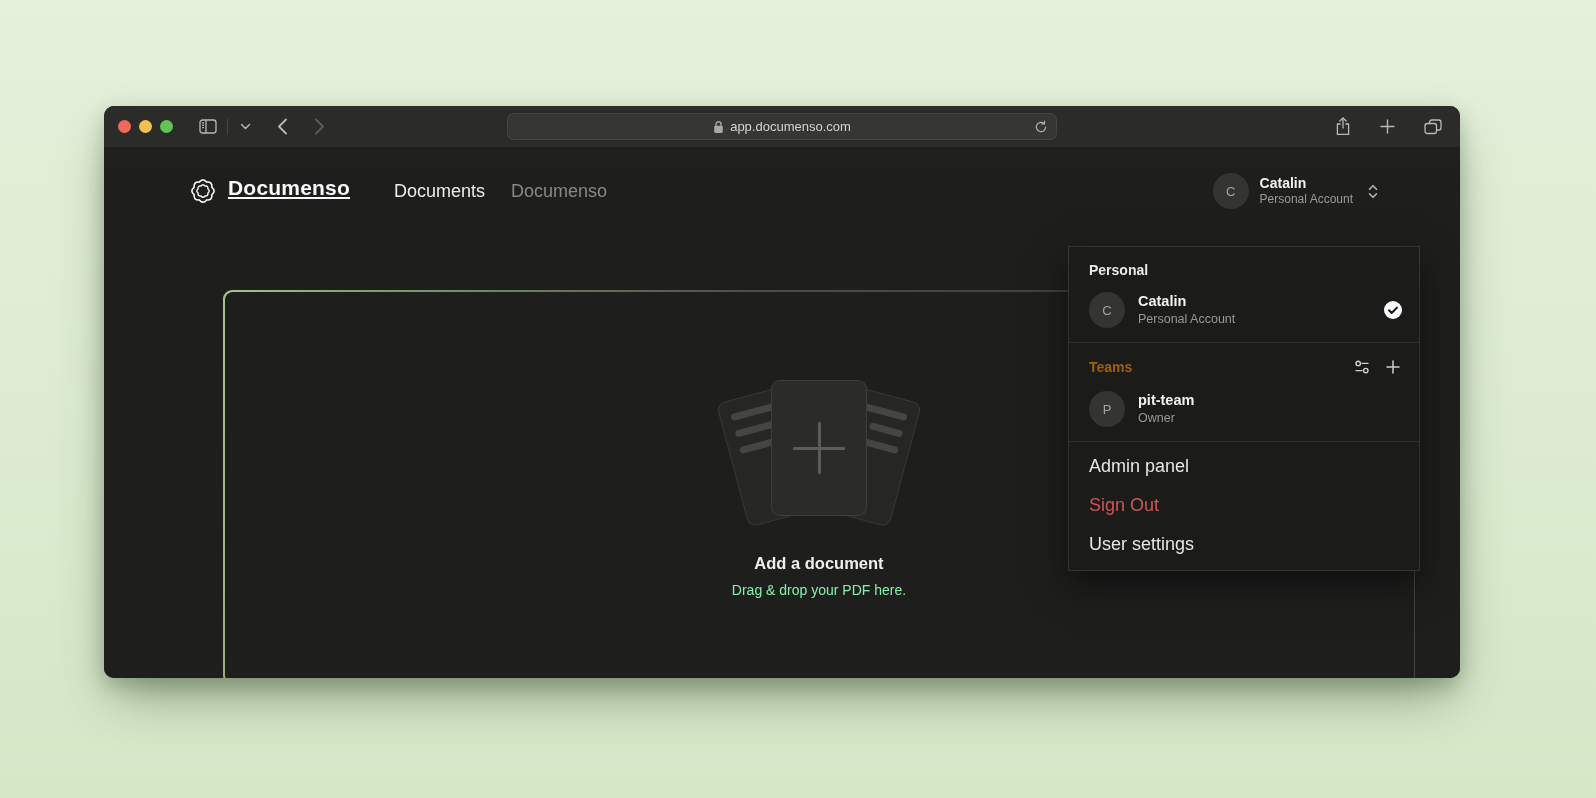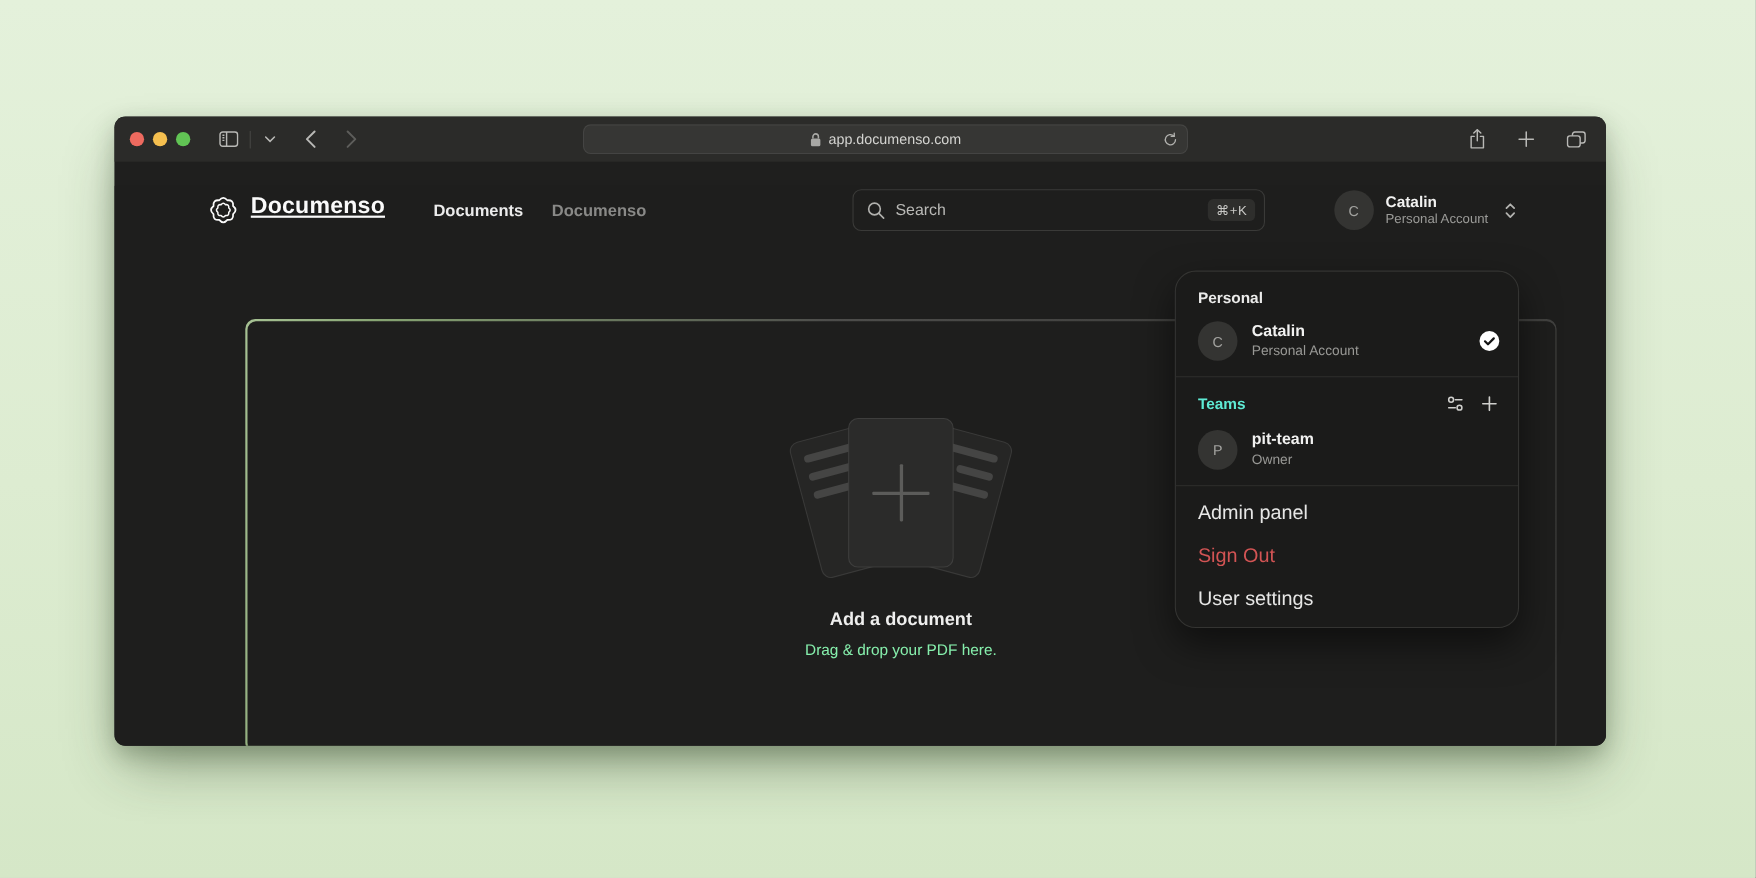--- a/index.html
+++ b/index.html
@@ -25,33 +25,33 @@
   .light.red{ background:#ed6a5f; } .light.yellow{ background:#f5bf4f; } .light.green{ background:#61c454; }
   .tb-btn { background:none; border:none; color:#b9b9b6; display:flex; align-items:center; justify-content:center; padding:4px; cursor:default; }
   .tb-btn.dim { color:#5d5d5a; }
   .tb-sep { width:1px; height:16px; background:#454543; margin:0 8px 0 6px; }
   .tb-gap { width:18px; }
   .url-field {
     position:absolute; left:50%; top:7px; transform:translateX(-50%);
     width:550px; height:27px; border-radius:7px;
     background:rgba(255,255,255,.055); border:1px solid rgba(255,255,255,.07);
     display:flex; align-items:center; justify-content:center; gap:6px;
-    color:#d4d4d1; font-size:13px;margin-left:23px;
+    color:#d4d4d1; font-size:13px;
   }
   .url-reload { position:absolute; right:8px; top:50%; transform:translateY(-50%); color:#b0b0ad; display:flex; }
   .tb-right { margin-left:auto; display:flex; align-items:center; gap:21px; }
   
   .page { position:relative; height:531px; background:#1e1e1d; color:#ededec; }
   .app-header {
     display:flex; align-items:center; height:44px; margin:22px 80px 0 84px; position:relative;
   }
   .brand { display:flex; gap:10px; color:#fafafa;text-decoration:underline; }
   .brand-name { font-size:21px; font-weight:700; letter-spacing:.2px; }
   .nav { display:flex; align-items:center; gap:26px; margin-left:44px; }
-  .nav a { text-decoration:none; font-size:15px; font-weight:700; cursor:default; }
+  .nav a { text-decoration:none; font-size:18px; font-weight:400; cursor:default; }
   .nav a.active { color:#ececec; }
   .nav a.inactive { color:#898987; }
   .search {
     position:absolute; left:587px; top:3px; width:375px; height:38px;
     border:1px solid #3a3a38; border-radius:8px; background:#1e1e1d;
     display:flex; align-items:center; padding:0 8px 0 12px; gap:9px; color:#9a9a97;
   }
   .search-ph { font-size:14.5px; color:#b9b9b6; flex:1; }
   .kbd {
     background:#2e2e2c; color:#c9c9c6; font-size:12px; border-radius:5px;
@@ -91,32 +91,32 @@
   .card.left  .bar:nth-child(1){width:54px;} .card.left .bar:nth-child(2){width:42px;} .card.left .bar:nth-child(3){width:50px;}
   .card.right .bar:nth-child(1){width:54px;} .card.right .bar:nth-child(2){width:34px;} .card.right .bar:nth-child(3){width:54px;}
   .plus-glyph { position:relative; width:52px; height:52px; }
   .plus-glyph::before,.plus-glyph::after { content:""; position:absolute; background:#5c5c5a; border-radius:1px; }
   .plus-glyph::before { left:0; top:24.5px; width:52px; height:3px; }
   .plus-glyph::after  { left:24.5px; top:0; width:3px; height:52px; }
   .dz-title { font-size:16.5px; font-weight:700; color:#efefee; margin-bottom:9px; }
   .dz-sub { font-size:14px; color:#86efac; }
   
   .menu {
-    position:absolute; left:964px; top:77px; width:313px;
-    background:#1b1b1a; border:1px solid #343432; border-radius:19px;
+    position:absolute; left:964px; top:77px; width:352px;
+    background:#1b1b1a; border:1px solid #343432; border-radius:0;
     box-shadow:0 14px 34px rgba(0,0,0,.5); padding:6px 0; z-index:5;
   }
   .menu-label { font-size:14px; font-weight:700; color:#eaeae9; padding:9px 20px 7px; }
   .menu-acct { display:flex; align-items:center; gap:13px; padding:7px 16px 9px 20px; cursor:default; }
   .menu-acct .texts { flex:1; }
   .m-name { font-size:14.5px; font-weight:700; color:#f1f1f0; line-height:1.3; }
   .m-sub  { font-size:12.5px; color:#989895; line-height:1.3; }
   .menu-div { height:1px; background:#2d2d2b; margin:5px 0; }
   .teams-head { display:flex; align-items:center; padding:8px 16px 6px 20px; }
-  .teams-head .menu-label-inline { font-size:14px; font-weight:700; color:#5eead4; flex:1; }
+  .teams-head .menu-label-inline { font-size:14px; font-weight:700; color:#a16207; flex:1; }
   .icon-btn { background:none; border:none; color:#cfcfcc; display:flex; align-items:center; justify-content:center; padding:3px; margin-left:10px; cursor:default; }
   .menu-item { display:block; width:100%; text-align:left; background:none; border:none; font-family:inherit;
     font-size:18px; color:#e6e6e5; padding:9px 20px; cursor:default; }
   .menu-item.destructive { color:#d25454; }
   svg { display:block; }
 </style>
 </head>
 <body>
 
 <div class="window">
@@ -205,30 +205,20 @@
           </svg>
         </span>
         <span class="brand-name">Documenso</span>
       </div>
 
       <nav class="nav">
         <a href="#" class="active">Documents</a>
         <a href="#" class="inactive">Documenso</a>
       </nav>
 
-      <div class="search">
-        <span>
-          <svg width="17" height="17" viewBox="0 0 17 17" fill="none" stroke="#b0b0ad" stroke-width="1.5" stroke-linecap="round">
-            <circle cx="7" cy="7" r="5.3"></circle>
-            <line x1="11.2" y1="11.2" x2="15.3" y2="15.3"></line>
-          </svg>
-        </span>
-        <span class="search-ph">Search</span>
-        <span class="kbd">⌘+K</span>
-      </div>
 
       <div class="account">
         <span class="avatar">C</span>
         <span>
           <div class="acct-name">Catalin</div>
           <div class="acct-type">Personal Account</div>
         </span>
         <span class="acct-chevrons">
           <svg width="14" height="17" viewBox="0 0 14 17" fill="none" stroke="currentColor" stroke-width="1.6" stroke-linecap="round" stroke-linejoin="round">
             <path d="M3.5 6.2 L7 2.7 L10.5 6.2"></path>

